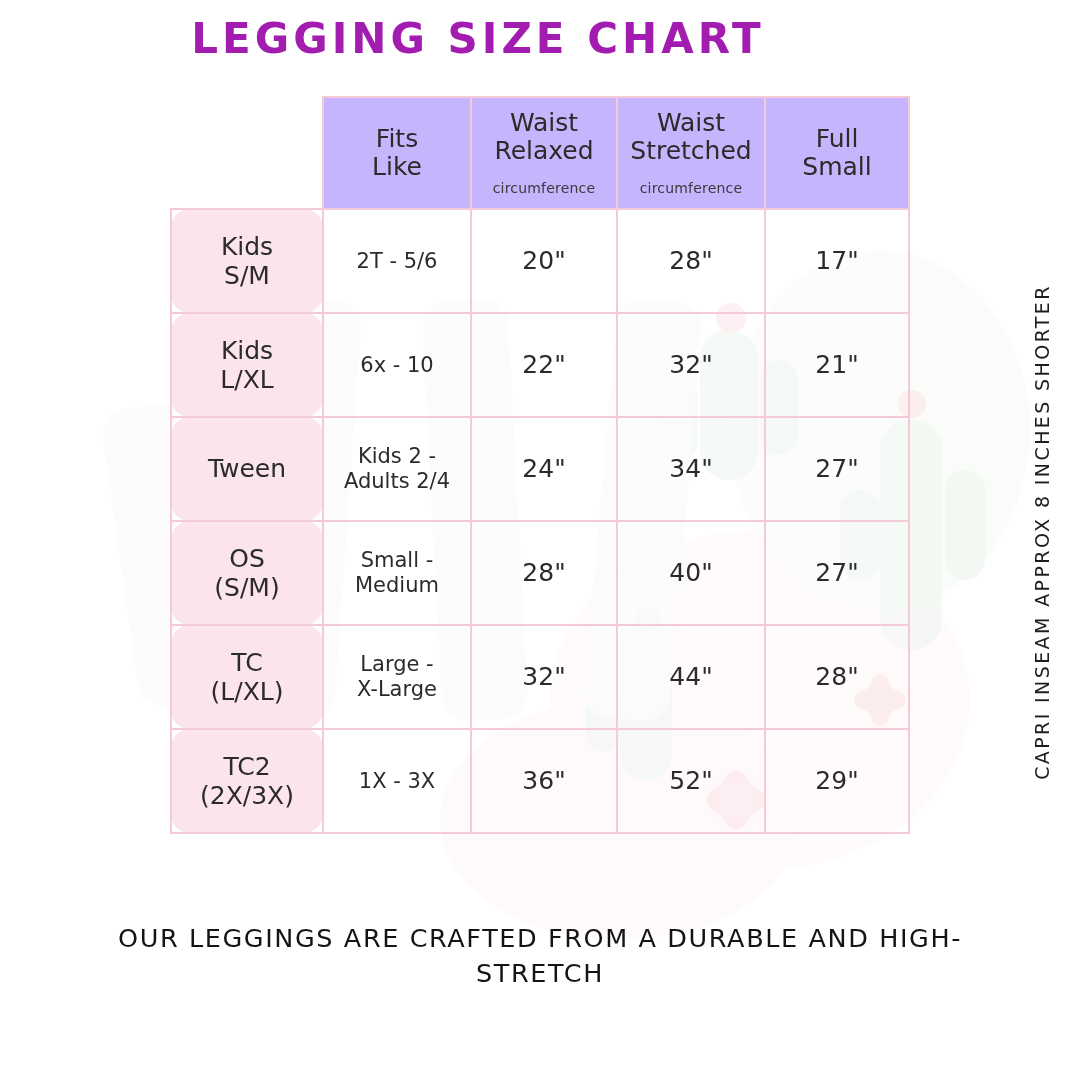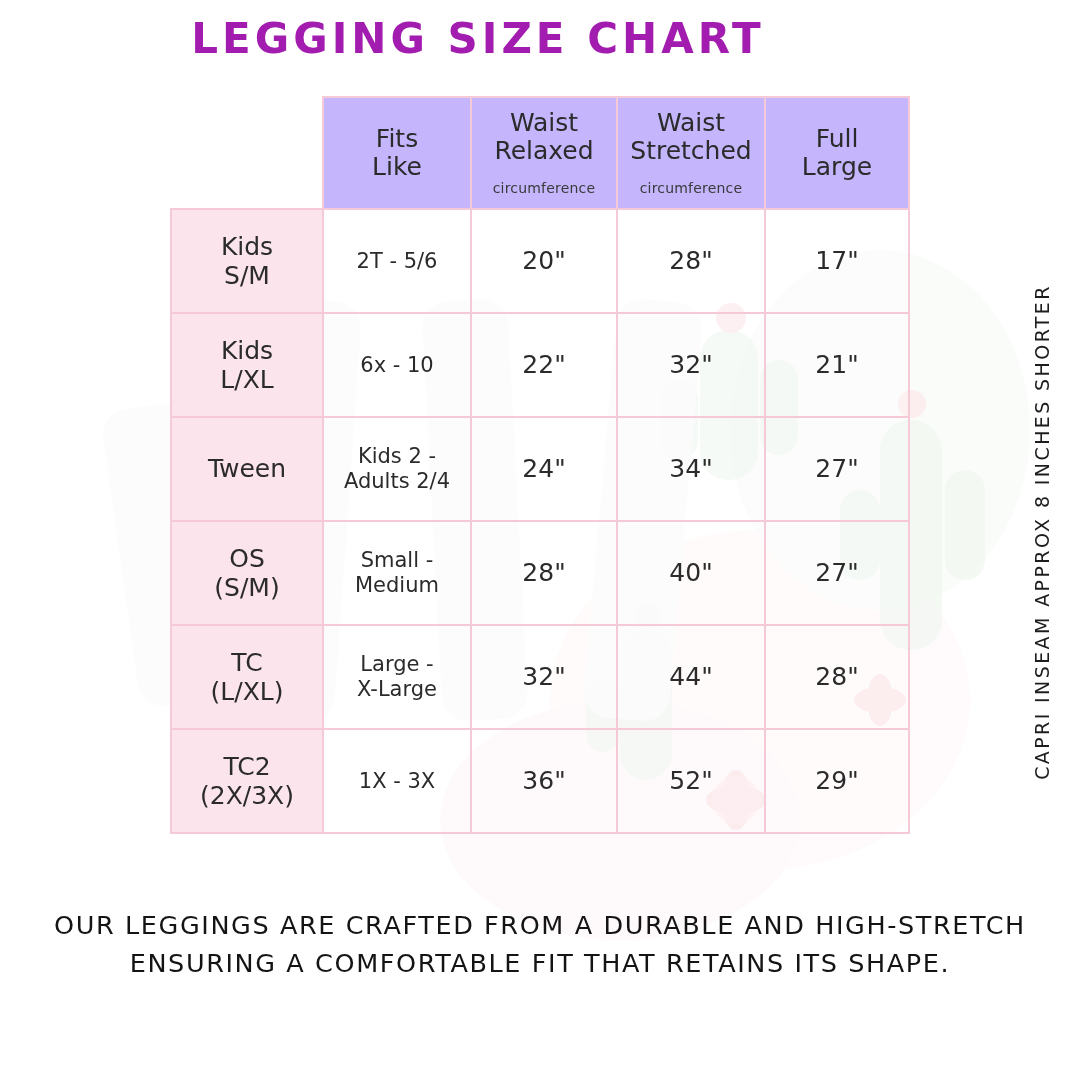--- a/index.html
+++ b/index.html
@@ -89,20 +89,21 @@
   tr.body td {
     height: 96px;
     font-size: 25px;
     line-height: 1.18;
     background: rgba(255,255,255,0.18);
     padding: 3px 2px;
   }
   tr.body td.rowlabel {
     background: #fbe4ec;
     font-size: 25px;
+    border-radius: 19px;
   }
   tr.body td.fits {
     font-size: 21px;
   }
 
   
   #sidenote {
     position: absolute;
     right: 18px;
     top: 252px;
@@ -130,21 +131,21 @@
     left: 40px;
     top: 905px;
     width: 1000px;
     text-align: center;
     z-index: 3;
     color: #141414;
     font-size: 25.5px;
     letter-spacing: 1.6px;
     line-height: 1.38;
   }
-  #footer p { margin: 3px; }
+  #footer p { margin: 16px; }
 </style>
 </head>
 <body>
 
 <svg id="watermark" viewBox="0 0 1080 1080" aria-hidden="true">
   <g opacity="0.30">
 
     <ellipse cx="760" cy="700" rx="210" ry="170" fill="#fdeef0"></ellipse>
     <ellipse cx="880" cy="430" rx="150" ry="180" fill="#eef6ee"></ellipse>
     <ellipse cx="620" cy="820" rx="180" ry="120" fill="#fcecef"></ellipse>
@@ -207,21 +208,21 @@
           <div>Relaxed</div>
           <span class="sub">circumference</span>
         </td>
         <td>
           <div>Waist</div>
           <div>Stretched</div>
           <span class="sub">circumference</span>
         </td>
         <td>
           <div>Full</div>
-          <div>Large</div>
+          <div>Small</div>
         </td>
       </tr>
 
       <tr class="body">
         <td class="rowlabel">
           <div>Kids</div>
           <div>S/M</div>
         </td>
         <td class="fits">
           <div>2T - 5/6</div>
@@ -305,14 +306,13 @@
     </tbody>
   </table>
 </div>
 
 <div id="sidenote">
   <span>CAPRI INSEAM APPROX 8 INCHES SHORTER</span>
 </div>
 
 <div id="footer">
   <p>OUR LEGGINGS ARE CRAFTED FROM A DURABLE AND HIGH-STRETCH</p>
-  <p>ENSURING A COMFORTABLE FIT THAT RETAINS ITS SHAPE.</p>
 </div>
 
 </body></html>

